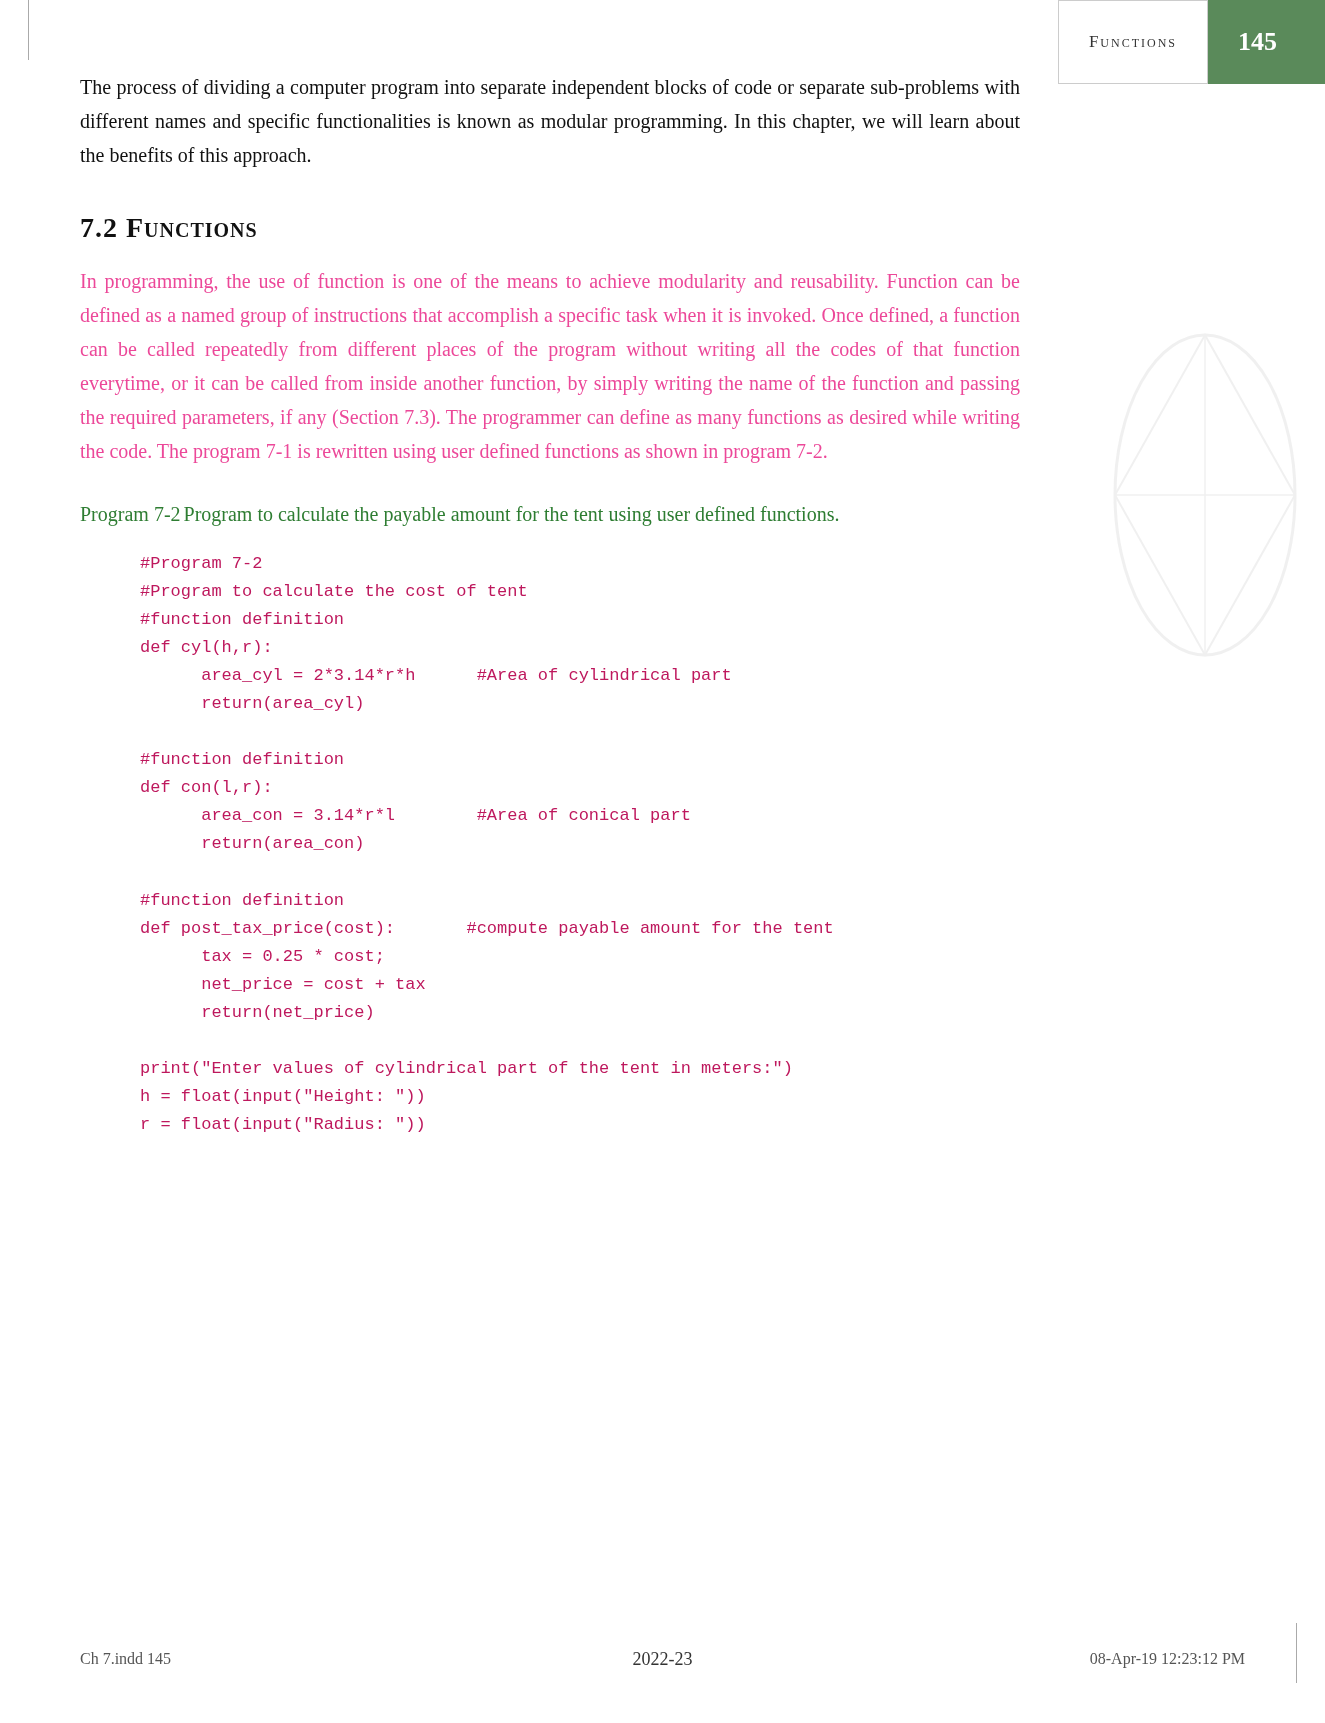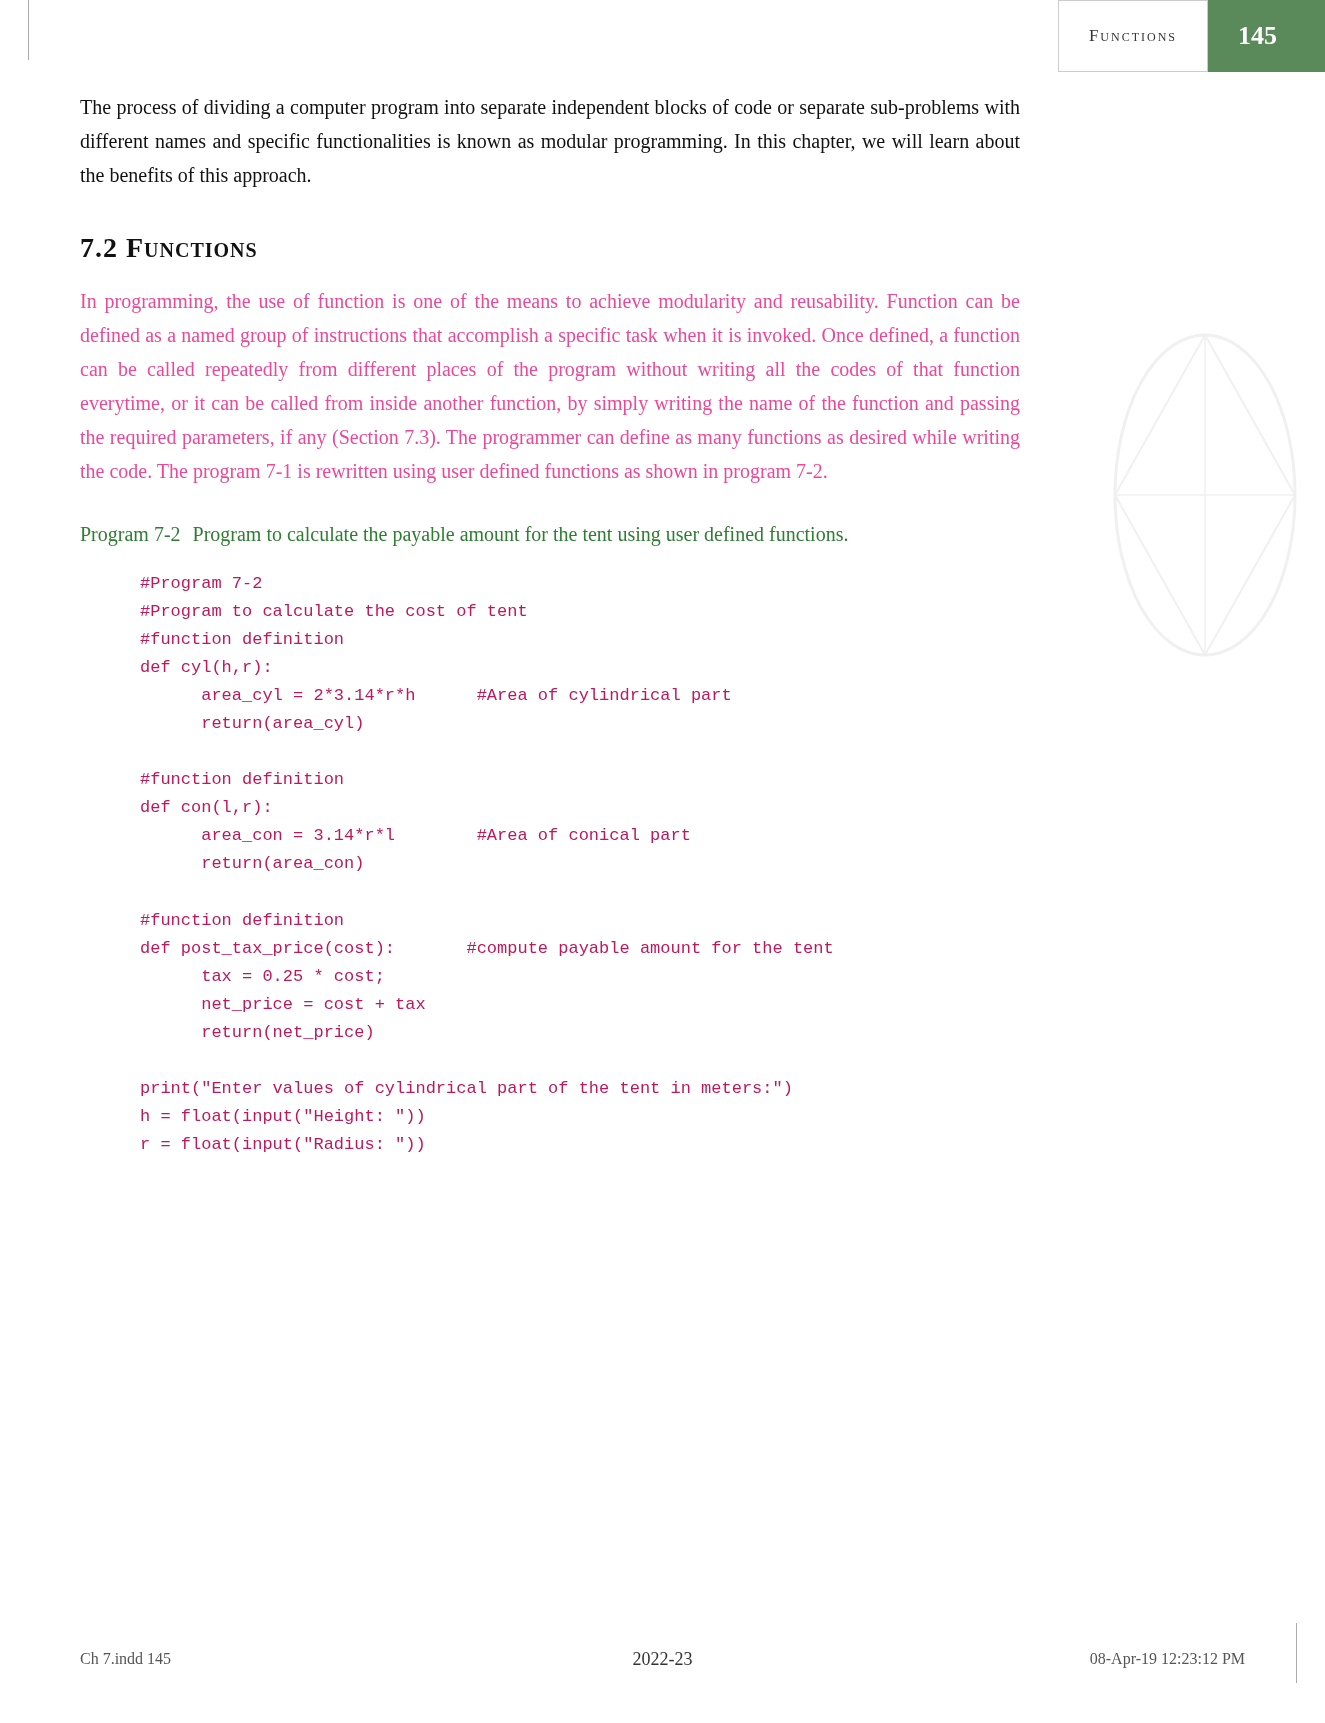--- a/index.html
+++ b/index.html
@@ -25,21 +25,21 @@
       padding: 0;
     }
 
     
     .header-bar {
       position: absolute;
       top: 0;
       right: 0;
       display: flex;
       align-items: stretch;
-      height: 72px;
+      height: 84px;
       padding-left: 44px;
     }
 
     .header-functions-label {
       background: #fff;
       border: 1px solid #ccc;
       padding: 0 30px;
       display: flex;
       align-items: center;
       font-family: 'Times New Roman', Times, serif;
@@ -82,21 +82,21 @@
       position: absolute;
       bottom: 40px;
       right: 28px;
       width: 1px;
       height: 60px;
       background: #aaa;
     }
 
     
     .content {
-      padding: 90px 80px 80px 80px;
+      padding: 70px 80px 80px 80px;
       max-width: 1100px;
     }
 
     
     .intro-paragraph {
       font-size: 20px;
       line-height: 1.7;
       text-align: justify;
       margin-bottom: 40px;
       color: #111;
@@ -122,21 +122,21 @@
     }
 
     
     .program-label {
       color: #2e7d32;
       font-size: 20px;
       font-family: 'Times New Roman', Times, serif;
       line-height: 1.6;
       margin-bottom: 20px;
       display: flex;
-      gap: 12px;
+      gap: 3px;
     }
 
     .program-label-id {
       font-weight: normal;
       white-space: nowrap;
     }
 
     .program-label-desc {
       font-style: normal;
     }

